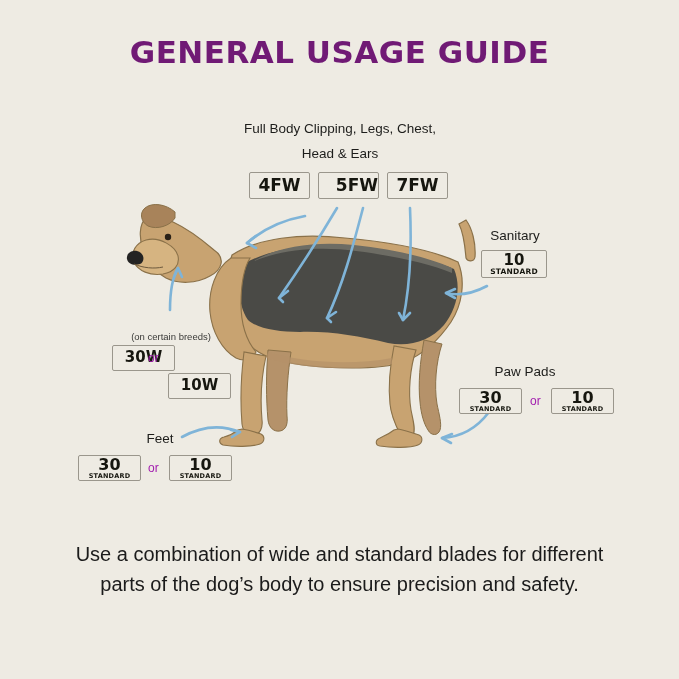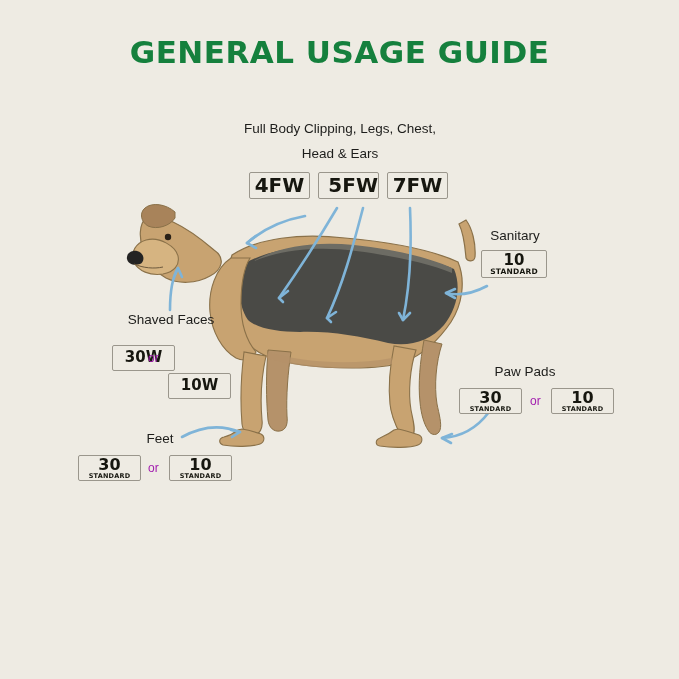--- a/index.html
+++ b/index.html
@@ -23,21 +23,21 @@
   }
   .title {
     position: absolute;
     left: 0;
     top: 34px;
     width: 679px;
     text-align: center;
     font-size: 31px;
     font-weight: bold;
     letter-spacing: 0.5px;
-    color: #15803d;
+    color: #701a75;
     font-family: "DejaVu Sans", sans-serif;
   }
 
   
   .lbl {
     position: absolute;
     color: #1d1d1b;
     font-size: 13.5px;
     font-family: "Liberation Sans", sans-serif;
     white-space: nowrap;
@@ -68,21 +68,21 @@
   }
   .chip .num {
     font-size: 15px;
     font-weight: bold;
   }
   .chip .std {
     font-size: 7.5px;
     font-weight: bold;
     letter-spacing: 0.2px;
   }
-  .chip.big .num { font-size: 20px; }
+  .chip.big .num { font-size: 17px; }
   .chip.sm .num { font-size: 16px; }
   .chip.sm .std { font-size: 6.5px; }
 
   .orword {
     position: absolute;
     font-size: 12px;
     color: #a21caf;
     font-family: "Liberation Sans", sans-serif;
   }
 
@@ -221,21 +221,21 @@
   <div class="chip big" style="left:387px; top:172px; width:61px; height:27px;">
     <span class="num">7FW</span>
   </div>
 
   <div class="lbl center" style="left:455px; top:228px; width:120px;">Sanitary</div>
   <div class="chip" style="left:481px; top:250px; width:66px; height:28px;">
     <span class="num">10</span>
     <span class="std">STANDARD</span>
   </div>
 
-  <div class="lbl center" style="left:85px; top:312px; width:172px;">Shaved Faces</div>
+  <div class="lbl center sub" style="left:85px; top:331px; width:172px;">(on certain breeds)</div>
   <div class="chip" style="left:78px; top:345px; width:63px; height:26px;margin-left:34px;">
     <span class="num">30W</span>
   </div>
   <div class="orword" style="left:148px; top:351px;">or</div>
   <div class="chip" style="left:168px; top:345px; width:63px; height:26px;margin-top:28px;">
     <span class="num">10W</span>
   </div>
 
   <div class="lbl center" style="left:445px; top:364px; width:160px;">Paw Pads</div>
   <div class="chip sm" style="left:459px; top:388px; width:63px; height:26px;">
@@ -252,14 +252,15 @@
   <div class="chip sm" style="left:78px; top:455px; width:63px; height:26px;">
     <span class="num">30</span>
     <span class="std">STANDARD</span>
   </div>
   <div class="orword" style="left:148px; top:461px;">or</div>
   <div class="chip sm" style="left:169px; top:455px; width:63px; height:26px;">
     <span class="num">10</span>
     <span class="std">STANDARD</span>
   </div>
 
+  <div class="footer">Use a combination of wide and standard blades for different parts of the dog’s body to ensure precision and safety.</div>
 
 </div>
 
 </body></html>

